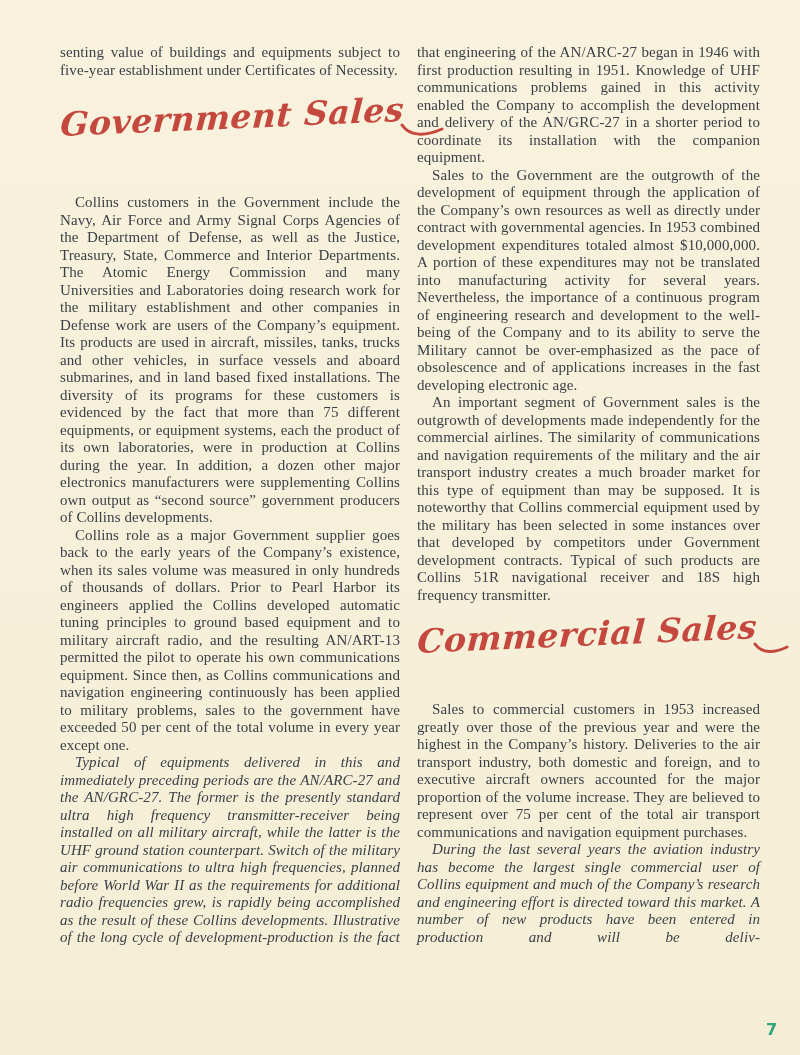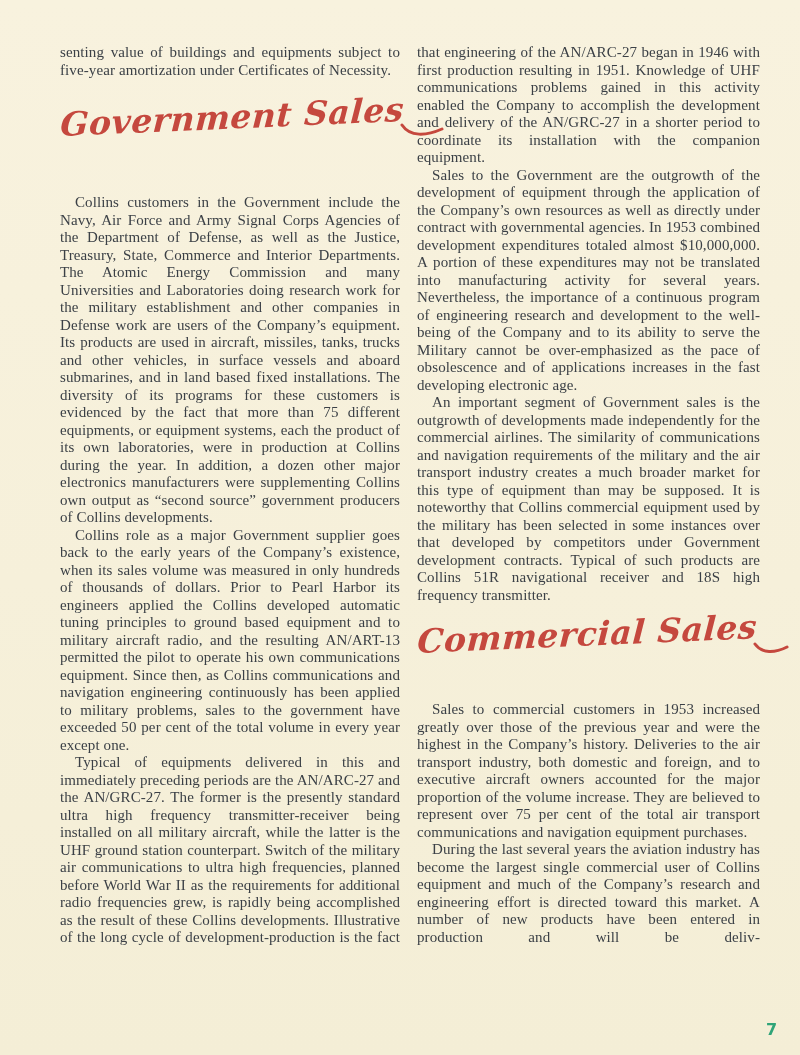--- a/index.html
+++ b/index.html
@@ -18,21 +18,21 @@
     top: 44px;
     font-size: 15px;
     line-height: 17.5px;
     text-align: justify;
     letter-spacing: 0.1px;
   }
   .col-left  { left: 60px;  width: 340px; }
   .col-right { left: 417px; width: 343px; }
   p { margin: 0; }
   p.indent { text-indent: 15px; }
-  p.runover { text-align-last: justify; }
+  p.runover { text-align-last: justify; font-style: italic; }
   .heading-wrap {
     position: relative;
     white-space: nowrap;
     text-align: left;
   }
   .heading-wrap.gov { margin: 37px 0 22px 0; height: 56px; }
   .heading-wrap.com { margin: 29px 0 16px 0; height: 52px; }
   .script {
     display: inline-block;
     font-family: "DejaVu Serif", serif;
@@ -59,21 +59,21 @@
     font-size: 16px;
     color: #2fa478;
   }
 </style>
 </head>
 <body>
 
 <div class="page">
 
   <div class="col col-left">
-    <p class="cont">senting value of buildings and equipments subject to five-year amortization under Certificates of Necessity.</p>
+    <p class="cont">senting value of buildings and equipments subject to five-year establishment under Certificates of Necessity.</p>
 
     <div class="heading-wrap gov">
       <span class="script">Government Sales</span><span class="swash"><svg width="44" height="18" viewBox="0 0 44 18">
             <path d="M2 3 C 10 15, 26 14, 42 7" stroke="#c5483e" stroke-width="3" fill="none" stroke-linecap="round"></path>
           </svg></span>
     </div>
 
     <p class="indent">Collins customers in the Government include the Navy, Air Force and Army Signal Corps Agencies of the Department of Defense, as well as the Justice, Treasury, State, Commerce and Interior Departments.  The Atomic Energy Commission and many Universities and Laboratories doing research work for the military establishment and other companies in Defense work are users of the Company’s equipment.  Its products are used in aircraft, missiles, tanks, trucks and other vehicles, in surface vessels and aboard submarines, and in land based fixed installations. The diversity of its programs for these customers is evidenced by the fact that more than 75 different equipments, or equipment systems, each the product of its own laboratories, were in production at Collins during the year.  In addition, a dozen other major electronics manufacturers were supplementing Collins own output as “second source” government producers of Collins developments.</p>
     <p class="indent">Collins role as a major Government supplier goes back to the early years of the Company’s existence, when its sales volume was measured in only hundreds of thousands of dollars. Prior to Pearl Harbor its engineers applied the Collins developed automatic tuning principles to ground based equipment and to military aircraft radio, and the resulting AN/ART-13 permitted the pilot to operate his own communications equipment.  Since then, as Collins communications and navigation engineering continuously has been applied to military problems, sales to the government have exceeded 50 per cent of the total volume in every year except one.</p>
     <p class="indent runover">Typical of equipments delivered in this and immediately preceding periods are the AN/ARC-27 and the AN/GRC-27.  The former is the presently standard ultra high frequency transmitter-receiver being installed on all military aircraft, while the latter is the UHF ground station counterpart. Switch of the military air communications to ultra high frequencies, planned before World War II as the requirements for additional radio frequencies grew, is rapidly being accomplished as the result of these Collins developments.  Illustrative of the long cycle of development-production is the fact</p>

